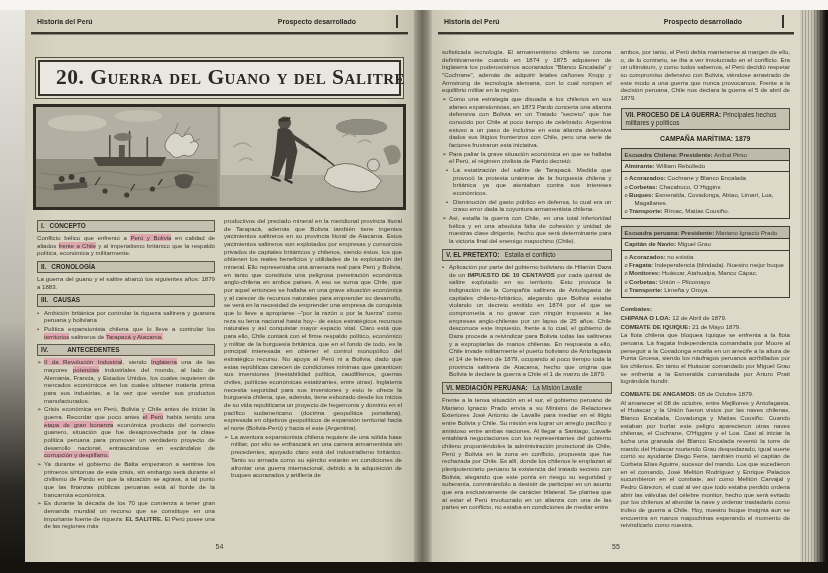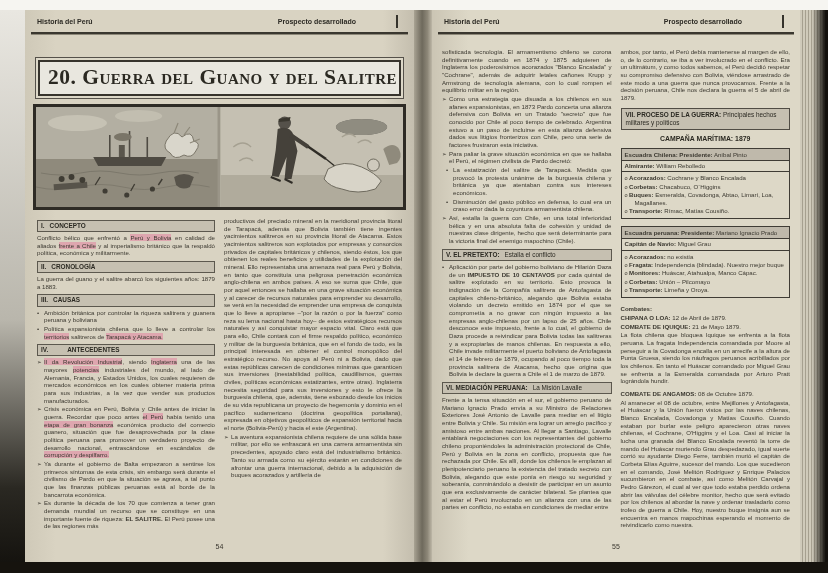--- a/index.html
+++ b/index.html
@@ -19,21 +19,21 @@
   .fore-edge-shade{position:absolute;left:812px;top:10px;width:16px;height:552px;
              background:linear-gradient(90deg,rgba(18,16,12,0) 0%,#12100c 85%);}
   
   .phead{position:relative;height:22px;}
   .ph-left{position:absolute;left:12px;top:8px;font-size:7px;font-weight:bold;color:#2c2a24;}
   .ph-right{position:absolute;right:58px;top:8px;font-size:7px;font-weight:bold;color:#2c2a24;}
   .ph-tick{position:absolute;right:16px;top:5px;width:2px;height:13px;background:#35332c;}
   .hrule{margin:0 6px;border-top:2.6px solid #3a372f;border-bottom:1px solid #8d8879;}
   
   .title-box{margin:22px 10px 0;border:1px solid #55514a;padding:2px;background:#ddd8c8;}
-  .title-inner{border:2.5px solid #37342d;background:#e9e7df;text-align:center;padding:3px 8px 4px;}
+  .title-inner{border:2.5px solid #37342d;background:#e9e7df;text-align:center;padding:3px 16px 4px;}
   .title-text{font-family:"Liberation Serif",serif;font-weight:bold;font-variant:small-caps;
               font-size:21.5px;letter-spacing:.5px;color:#2b2922;white-space:nowrap;}
   
   .illus{margin:5px 8px 0;border:3px solid #2e2b25;background:#b3afa2;height:100px;overflow:hidden;}
   .illus svg{display:block;width:100%;height:100%;}
   
   .cols{display:flex;gap:9px;padding:0 12px;margin-top:6px;}
   .col{flex:1;min-width:0;font-size:6.1px;line-height:1.26;text-align:justify;color:#3a372f;}
   .sec-bar{display:flex;gap:5px;align-items:baseline;background:#c6c0b1;border:1px solid #5c584e;
            padding:1px 3px;font-weight:bold;font-size:6.4px;color:#2b2922;margin:4px 0 2px;text-align:left;}

